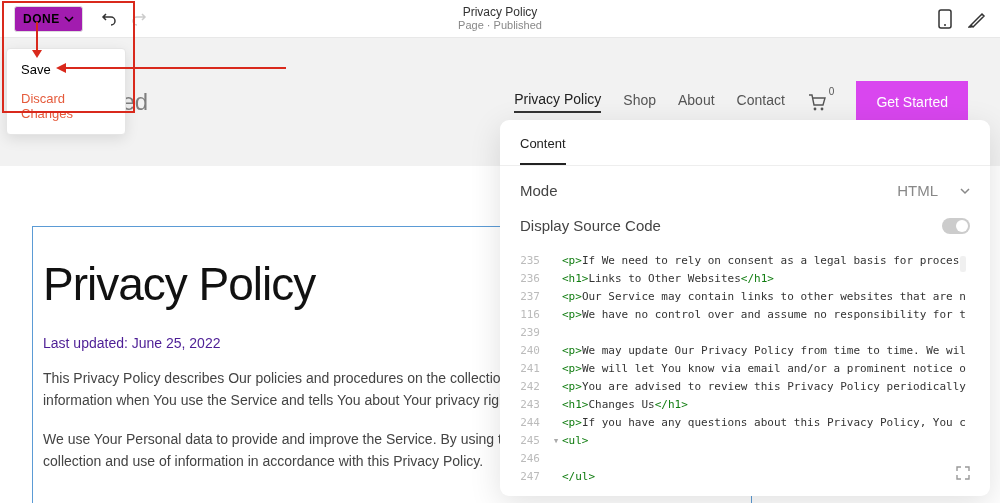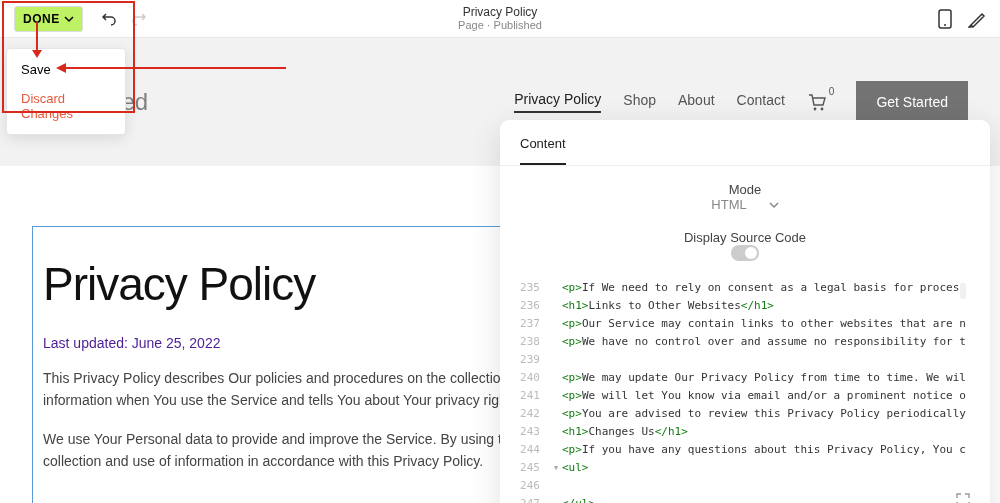--- a/index.html
+++ b/index.html
@@ -1,19 +1,19 @@
 <!DOCTYPE html>
 <html><head>
   <meta charset="utf-8">
   <style>
     * { margin: 0; padding: 0; box-sizing: border-box; }
     body { font-family: -apple-system, BlinkMacSystemFont, "Segoe UI", Arial, sans-serif; background: #fff; width: 1000px; height: 503px; overflow: hidden; position: relative; }
     
     .topbar { height: 38px; background: #fff; display: flex; align-items: center; padding: 0 14px; border-bottom: 1px solid #e8e8e8; position: relative; }
-    .done-btn { display: inline-flex; align-items: center; gap: 4px; font-size: 12px; font-weight: 600; letter-spacing: 0.5px; padding: 5px 8px; border: 1px solid #ddd; border-radius: 3px; background: #bef264; cursor: pointer; }
+    .done-btn { display: inline-flex; align-items: center; gap: 4px; font-size: 12px; font-weight: 600; letter-spacing: 0.5px; padding: 5px 8px; border: 1px solid #ddd; border-radius: 3px; background: #a21caf; cursor: pointer; }
     .done-btn svg { width: 10px; height: 10px; }
     .history-btns { display: inline-flex; gap: 14px; margin-left: 18px; }
     .icon-btn { background: none; border: none; cursor: pointer; color: #333; display: inline-flex; }
     .icon-btn.disabled { color: #ccc; cursor: default; }
     .topbar-center { position: absolute; left: 50%; transform: translateX(-50%); text-align: center; line-height: 1.2; }
     .page-title-top { font-size: 12px; color: #333; }
     .page-meta { font-size: 11px; color: #888; }
     .topbar-right { margin-left: auto; display: flex; gap: 16px; align-items: center; }
     
     .done-dropdown { position: absolute; top: 48px; left: 6px; background: #fff; border: 1px solid #e5e5e5; border-radius: 4px; box-shadow: 0 4px 14px rgba(0,0,0,0.1); padding: 6px 0; width: 120px; z-index: 50; }
@@ -24,40 +24,40 @@
     .annot-arrow-down { position: absolute; top: 22px; left: 30px; z-index: 61; pointer-events: none; }
     .annot-arrow-left { position: absolute; top: 61px; left: 56px; z-index: 61; pointer-events: none; }
     
     .site-header { height: 128px; background: #f2f2f2; display: flex; align-items: center; padding: 0 32px; justify-content: space-between; }
     .site-logo { font-size: 24px; color: #222; letter-spacing: -0.5px; opacity: 0.55; }
     .site-nav { display: flex; align-items: center; gap: 22px; }
     .nav-link { font-size: 14px; color: #555; text-decoration: none; cursor: pointer; padding-bottom: 4px; }
     .nav-link.active { border-bottom: 2px solid #333; color: #222; }
     .cart-wrap { display: flex; align-items: flex-start; gap: 2px; cursor: pointer; color: #555; }
     .cart-count { font-size: 10px; position: relative; top: -6px; }
-    .get-started { background: #737373; color: #fff; padding: 13px 20px; font-size: 14px; border: none; cursor: pointer; }
+    .get-started { background: #d946ef; color: #fff; padding: 13px 20px; font-size: 14px; border: none; cursor: pointer; }
     
     .canvas { position: relative; background: #fff; height: 337px; padding: 60px 32px 0; }
     .doc-border { border: 1px solid #5b9bd5; padding: 30px 26px 60px 10px; width: 720px; }
     .doc-title { font-size: 46px; font-weight: 400; color: #111; margin-bottom: 24px; letter-spacing: -1px; }
     .doc-date { font-size: 14px; color: #4c1d95; margin-bottom: 16px; }
     .doc-p { font-size: 14px; color: #444; line-height: 1.6; margin-bottom: 16px; }
     
     .side-panel { position: absolute; top: 120px; right: 10px; width: 490px; background: #fff; border-radius: 9px; box-shadow: 0 8px 32px rgba(0,0,0,0.12); z-index: 40; }
     .panel-tabs { padding: 14px 20px 0; border-bottom: 1px solid #eee; }
     .panel-tab { display: inline-block; font-size: 13px; color: #222; padding-bottom: 12px; border-bottom: 2px solid #222; font-weight: 500; }
     .panel-body { padding: 16px 20px 10px; }
-    .panel-row { display: flex; justify-content: space-between; align-items: center; margin-bottom: 18px; font-size: 13px; color: #444; flex-direction: column; }
+    .panel-row { display: flex; justify-content: space-between; align-items: center; margin-bottom: 18px; font-size: 15px; color: #444; }
     .mode-select { display: flex; align-items: center; gap: 22px; color: #888; cursor: pointer; }
     .toggle { width: 28px; height: 16px; background: #ccc; border-radius: 999px; position: relative; cursor: pointer; }
     .toggle::after { content: ''; position: absolute; right: 2px; top: 2px; width: 12px; height: 12px; background: #fff; border-radius: 50%; }
     
     .code-editor { position: relative; font-family: "SF Mono", Menlo, Consolas, monospace; font-size: 11px; line-height: 18px; background: #fff; }
     .code-line { display: flex; white-space: nowrap; overflow: hidden; }
-    .ln { width: 30px; text-align: center; color: #bbb; padding-right: 10px; flex-shrink: 0; user-select: none; }
+    .ln { width: 30px; text-align: right; color: #bbb; padding-right: 10px; flex-shrink: 0; user-select: none; }
     .code { color: #444; }
     .tag { color: #107c10; }
     .txt { color: #333; }
     .fold { width: 12px; text-align: center; color: #aaa; flex-shrink: 0; cursor: pointer; }
     .code-right-edge { position: absolute; right: 0; top: 0; bottom: 0; width: 14px; display: flex; flex-direction: column; justify-content: space-between; align-items: center; padding: 4px 0 6px; }
     .scroll-marker { width: 6px; height: 16px; background: rgba(0,0,0,0.06); border-radius: 2px; }
     .expand-icon { cursor: pointer; color: #999; }
   </style>
 </head>
 <body>
@@ -171,21 +171,21 @@
           <span class="ln">236</span>
           <span class="fold"></span>
           <span class="code"><span class="tag">&lt;h1&gt;</span><span class="txt">Links to Other Websites</span><span class="tag">&lt;/h1&gt;</span></span>
         </div>
       <div class="code-line">
           <span class="ln">237</span>
           <span class="fold"></span>
           <span class="code"><span class="tag">&lt;p&gt;</span><span class="txt">Our Service may contain links to other websites that are n</span></span>
         </div>
       <div class="code-line">
-          <span class="ln">238</span>
+          <span class="ln">116</span>
           <span class="fold"></span>
           <span class="code"><span class="tag">&lt;p&gt;</span><span class="txt">We have no control over and assume no responsibility for t</span></span>
         </div>
       <div class="code-line">
           <span class="ln">239</span>
           <span class="fold"></span>
         </div>
       <div class="code-line">
           <span class="ln">240</span>
           <span class="fold"></span>

